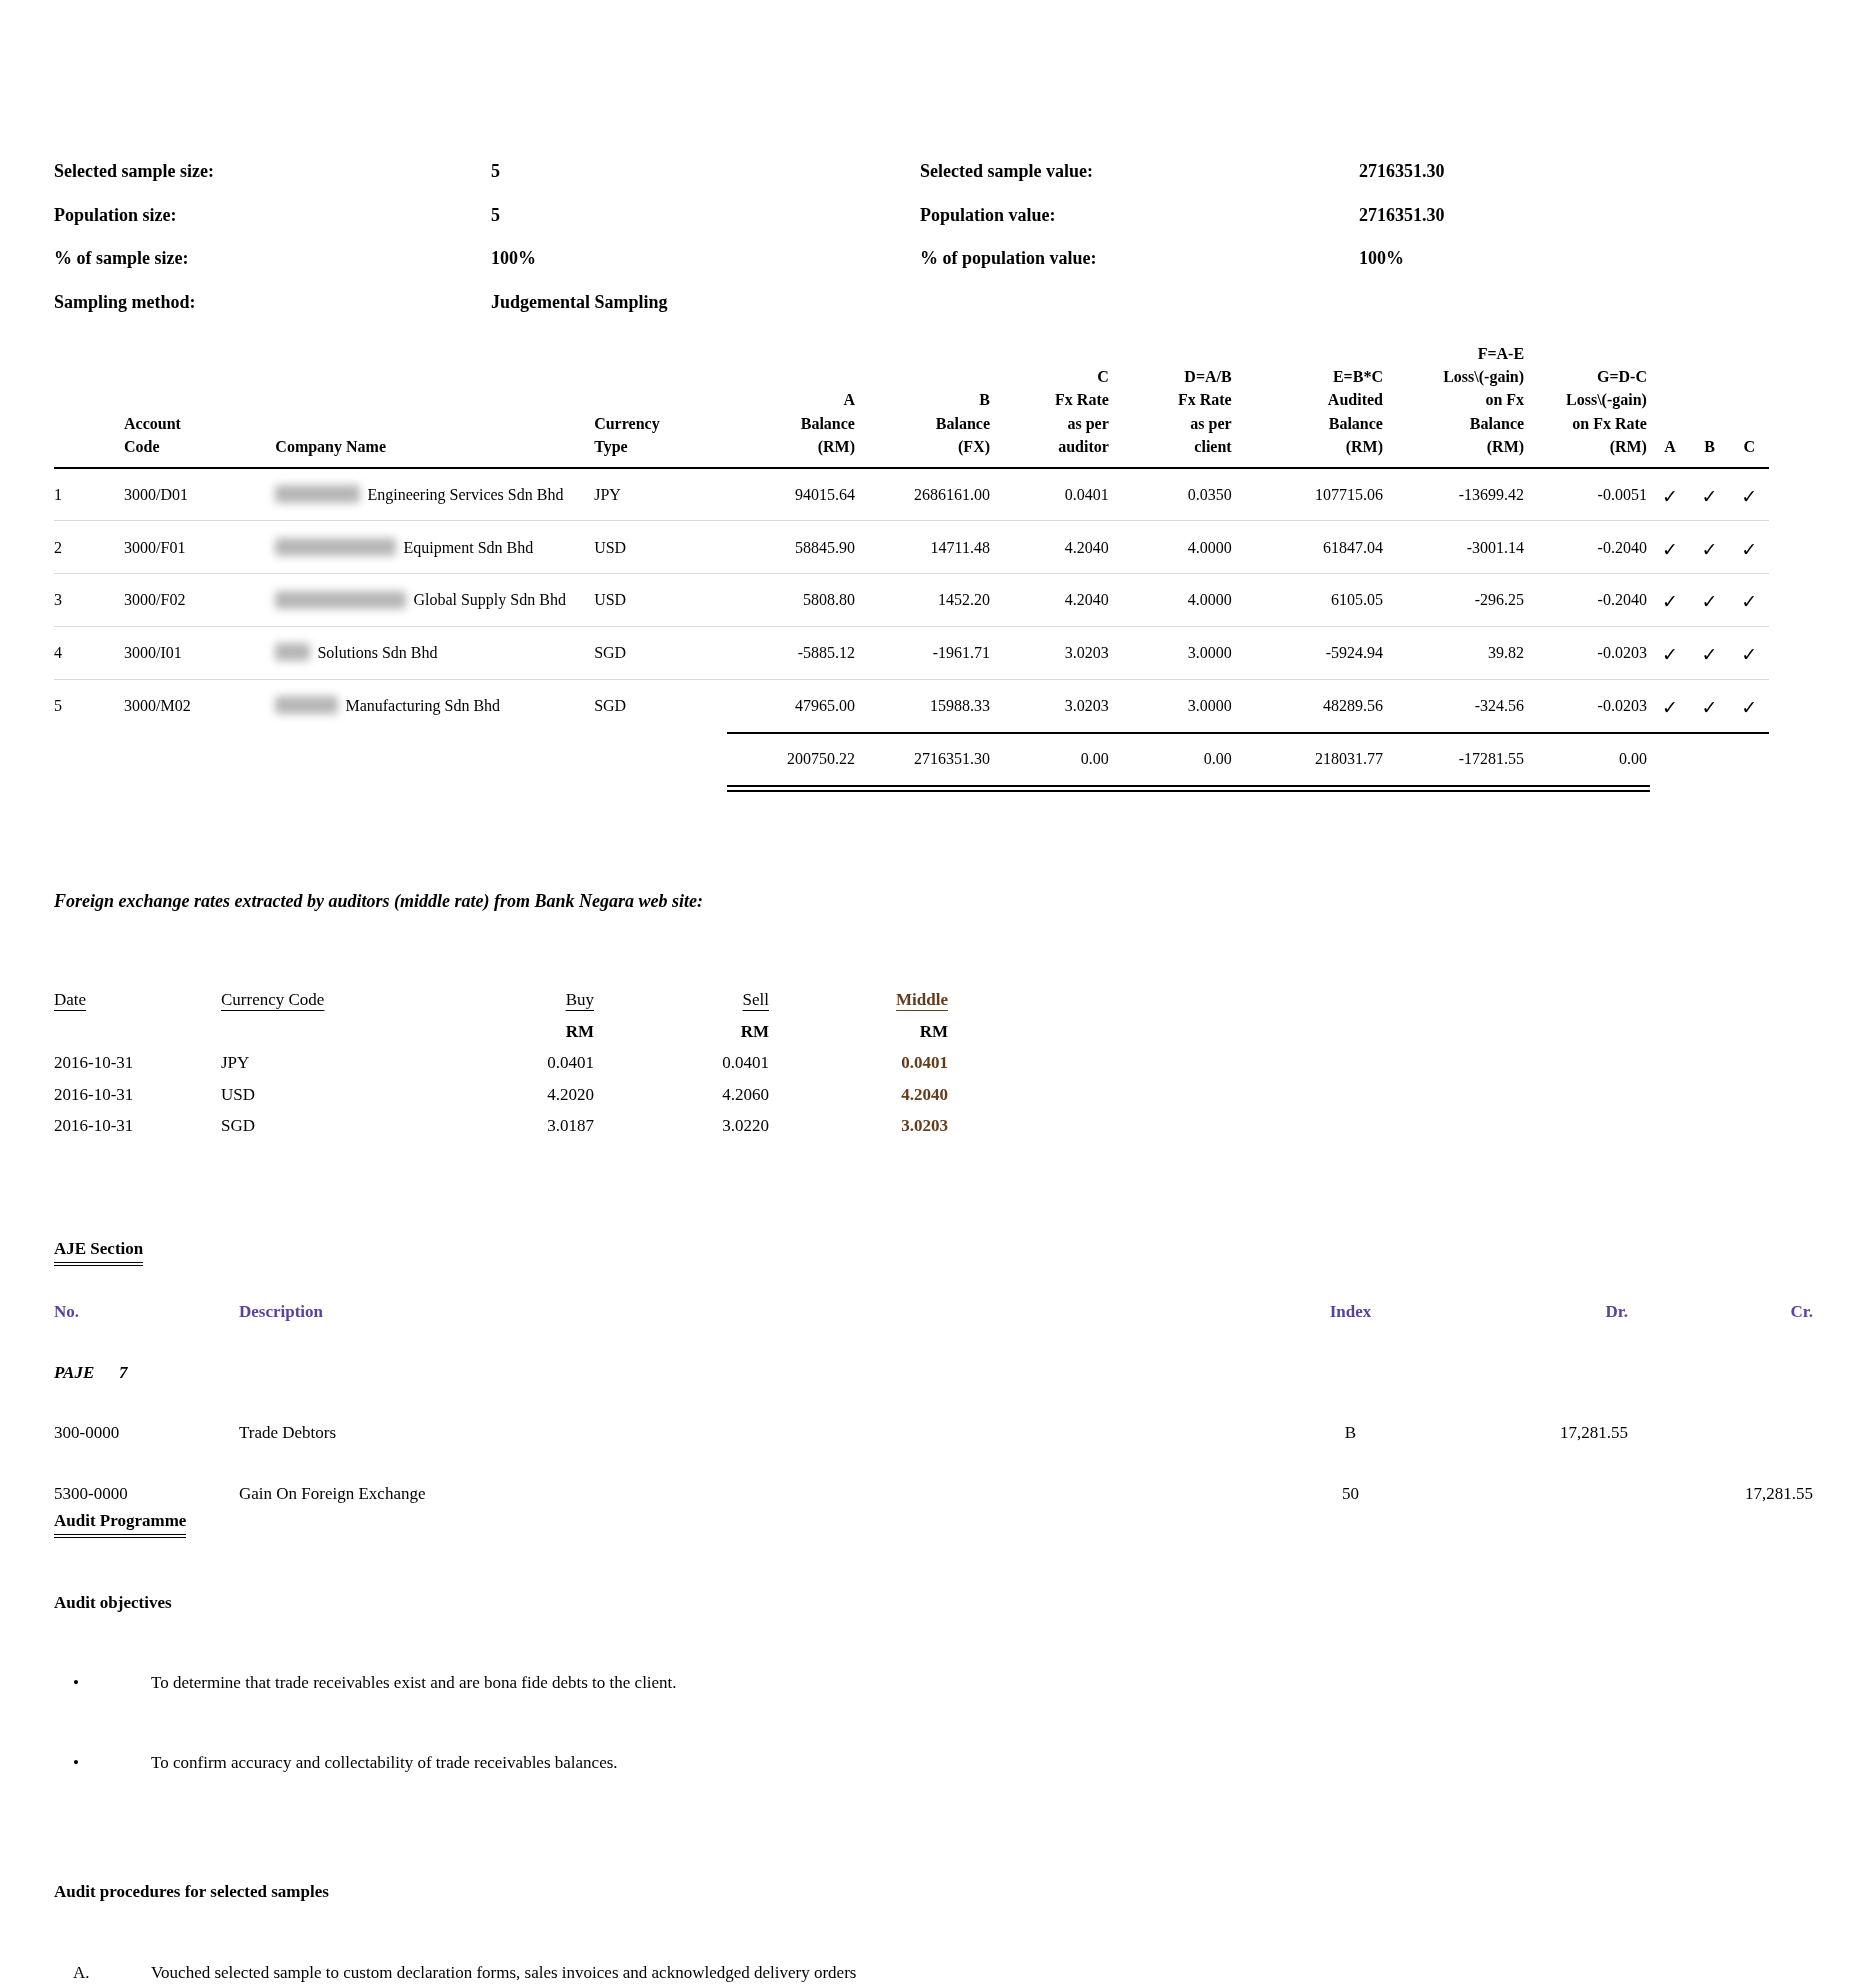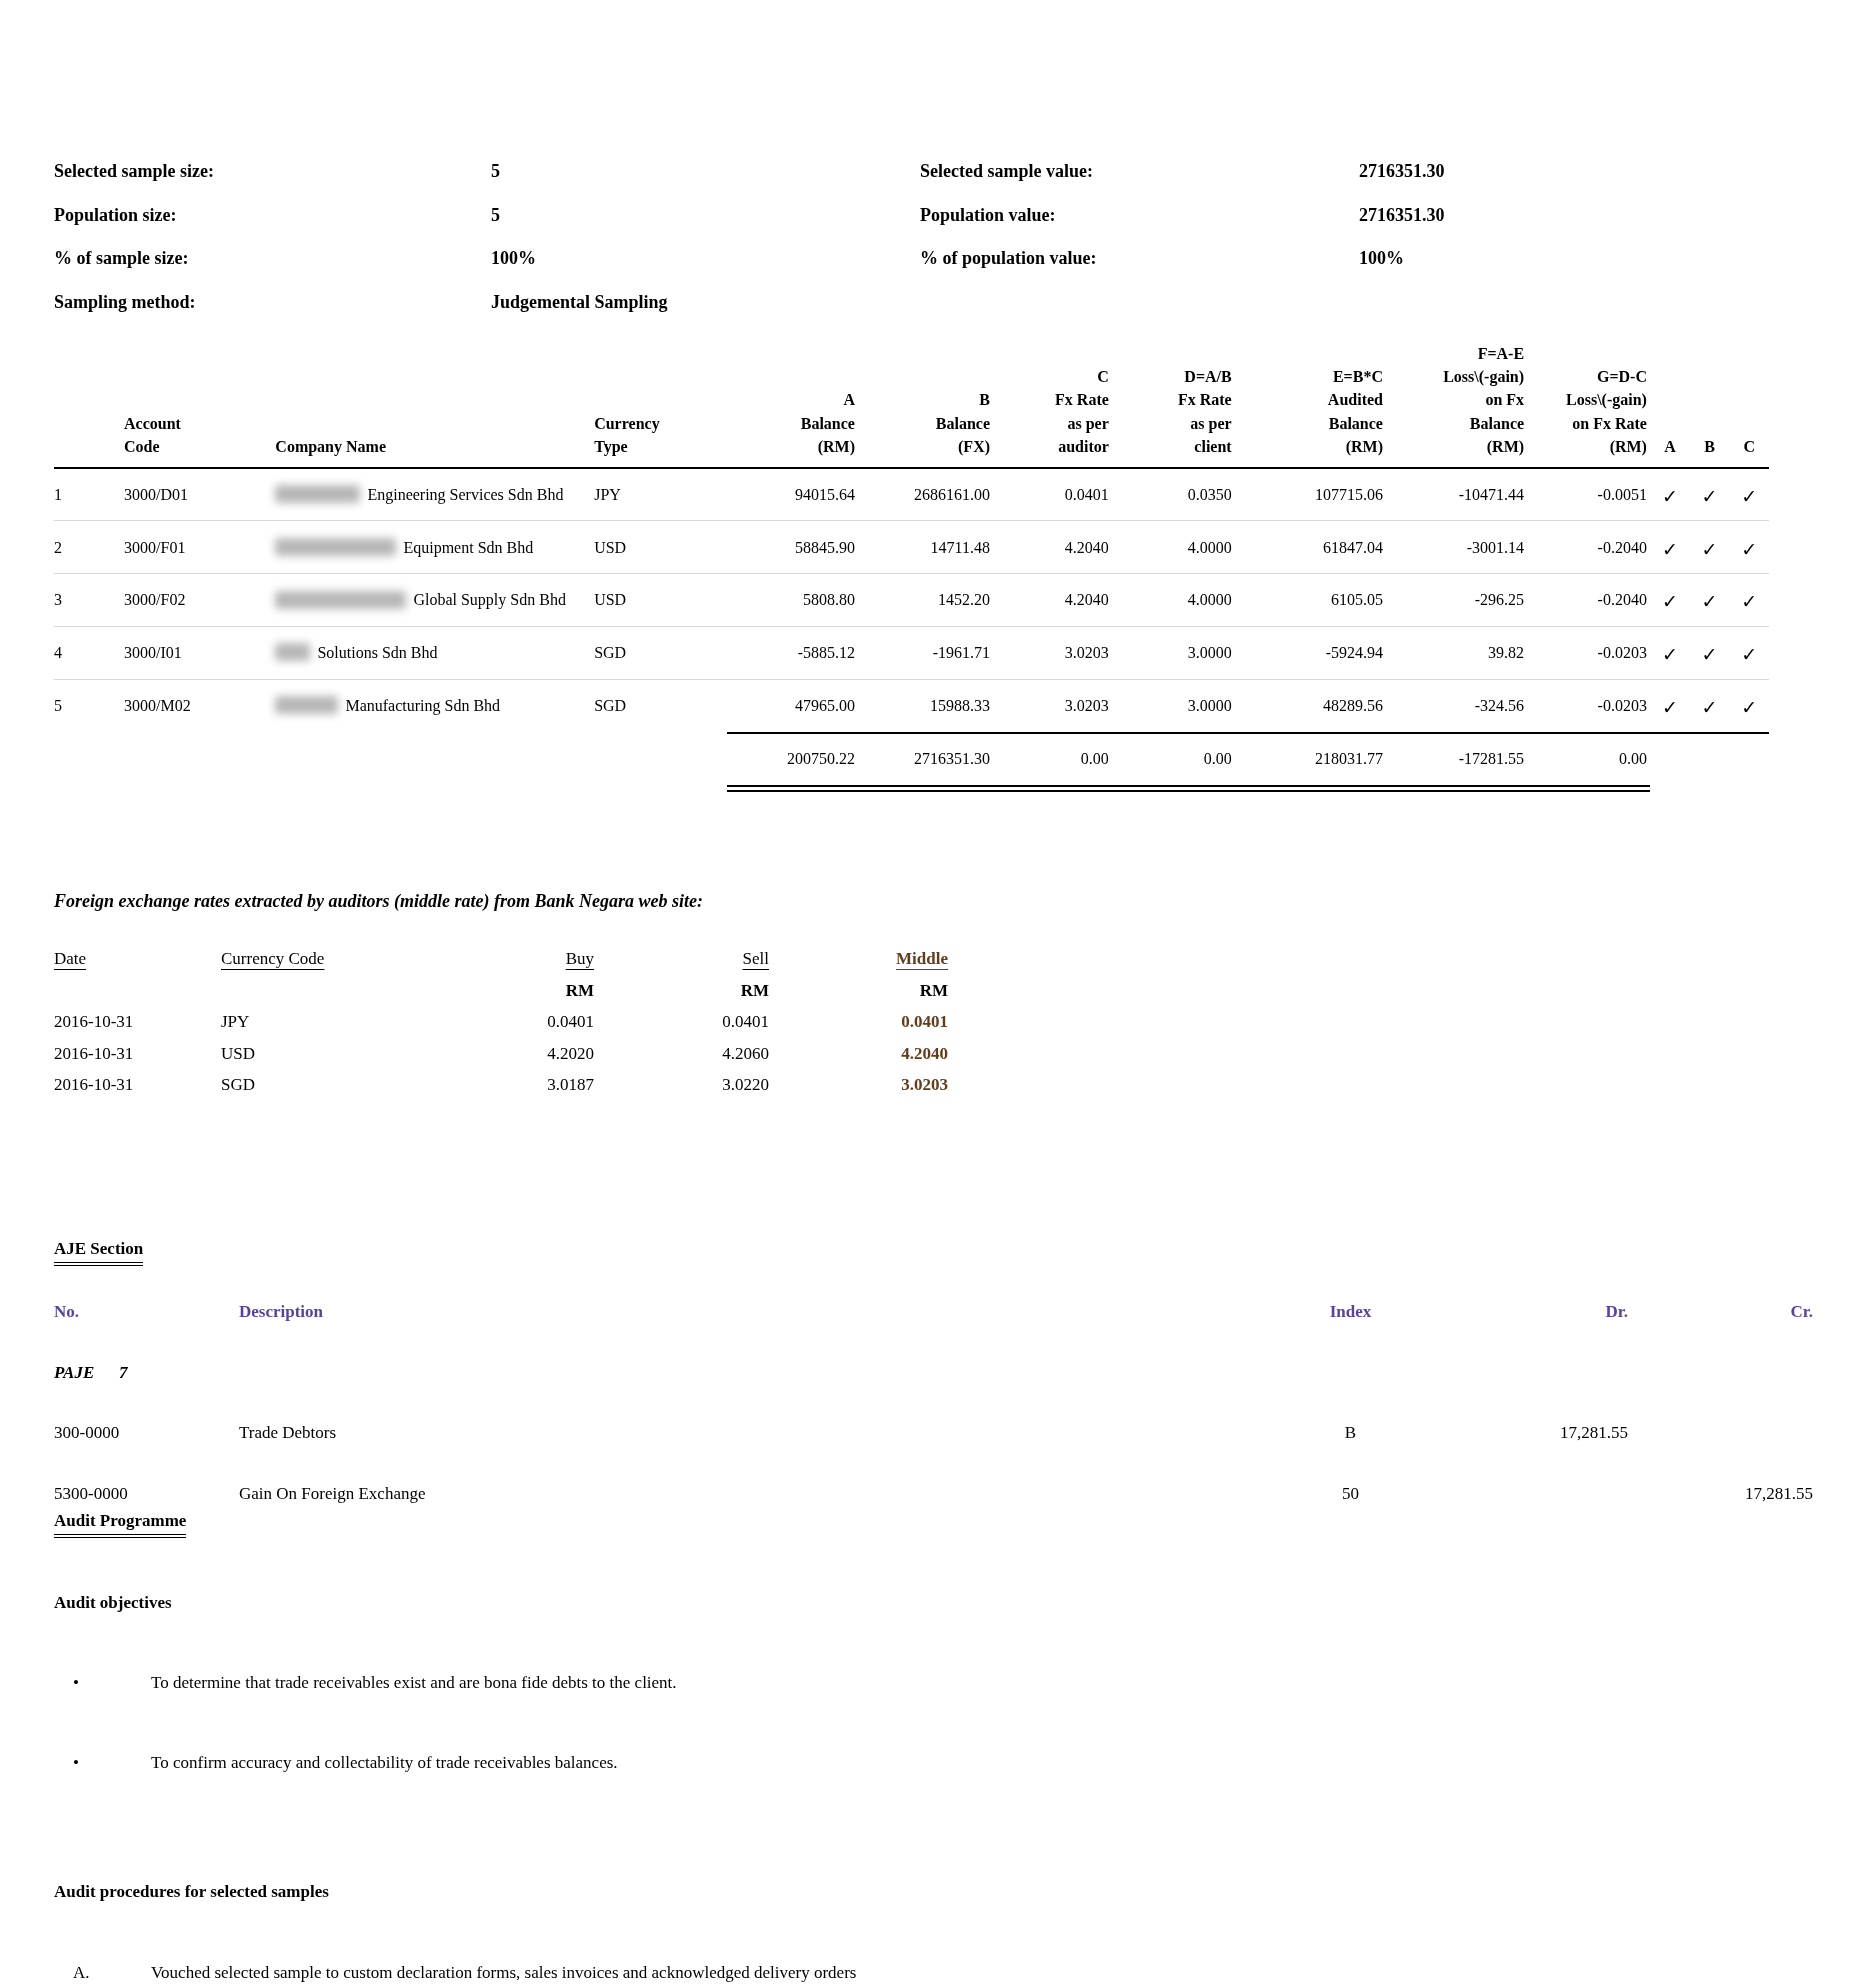--- a/index.html
+++ b/index.html
@@ -43,21 +43,21 @@
   tr.totals td { padding-top:13.5px; padding-bottom:15px; }
   tr.totals td.t {
     border-top:2.4px solid #000; border-bottom:7.1px double #000; text-align:right;margin-top:20px;
   }
   tr.totals td.t-ext { border-top:2.4px solid #000; }
 
   
   .fx { top:891px; left:54px; width:953px; }
   .fx-title { font-size:18px; font-weight:bold; font-style:italic; }
   .fx-grid {
-    margin-top:36px; display:grid;
+    margin-top:77px; display:grid;
     grid-template-columns:167px 214px 159px 175px 179px;
     row-gap:9.5px; font-size:17px; line-height:1.3;
   }
   .fx-grid .rt { text-align:right; }
   .fx-grid .u { text-decoration:underline; text-underline-offset:4.8px; text-decoration-thickness:1.2px; }
   .fx-grid .bold { font-weight:bold; }
   .mid { color:#633c1a; font-weight:bold; }
 
   
   .aje { top:1239px; left:54px; width:1759px; font-size:17px; }
@@ -172,21 +172,21 @@
       <tr class="data">
         <td>1</td>
         <td>3000/D01</td>
         <td><span class="redact r1"></span><span>Engineering Services Sdn Bhd</span></td>
         <td>JPY</td>
         <td class="num">94015.64</td>
         <td class="num">2686161.00</td>
         <td class="num">0.0401</td>
         <td class="num">0.0350</td>
         <td class="num">107715.06</td>
-        <td class="num">-10471.44</td>
+        <td class="num">-13699.42</td>
         <td class="num">-0.0051</td>
         <td class="chk">✓</td>
         <td class="chk">✓</td>
         <td class="chk">✓</td>
       </tr>
       <tr class="data">
         <td>2</td>
         <td>3000/F01</td>
         <td><span class="redact r2"></span><span>Equipment Sdn Bhd</span></td>
         <td>USD</td>

